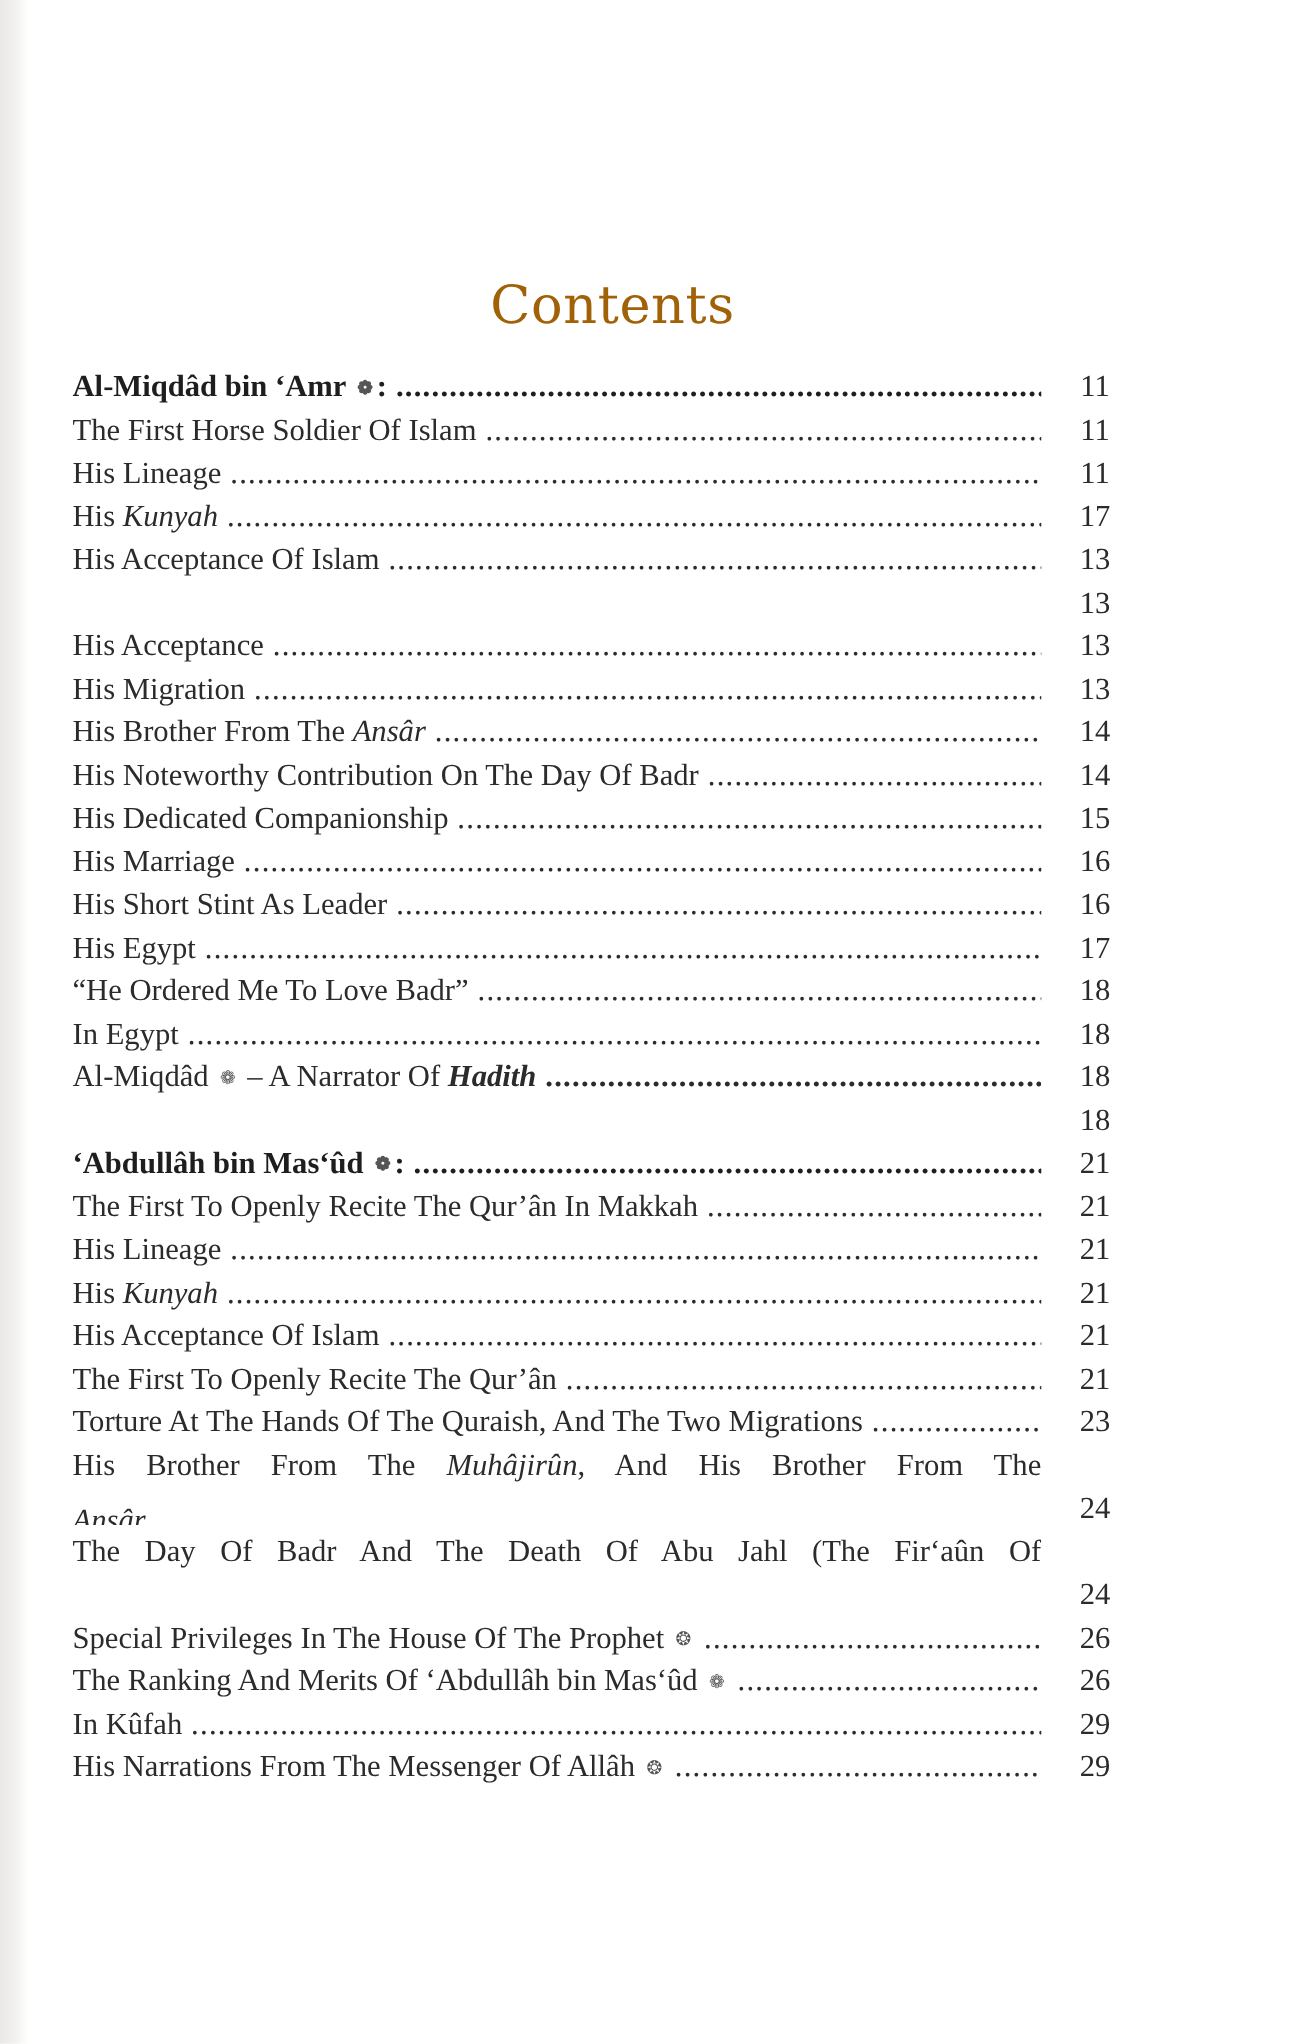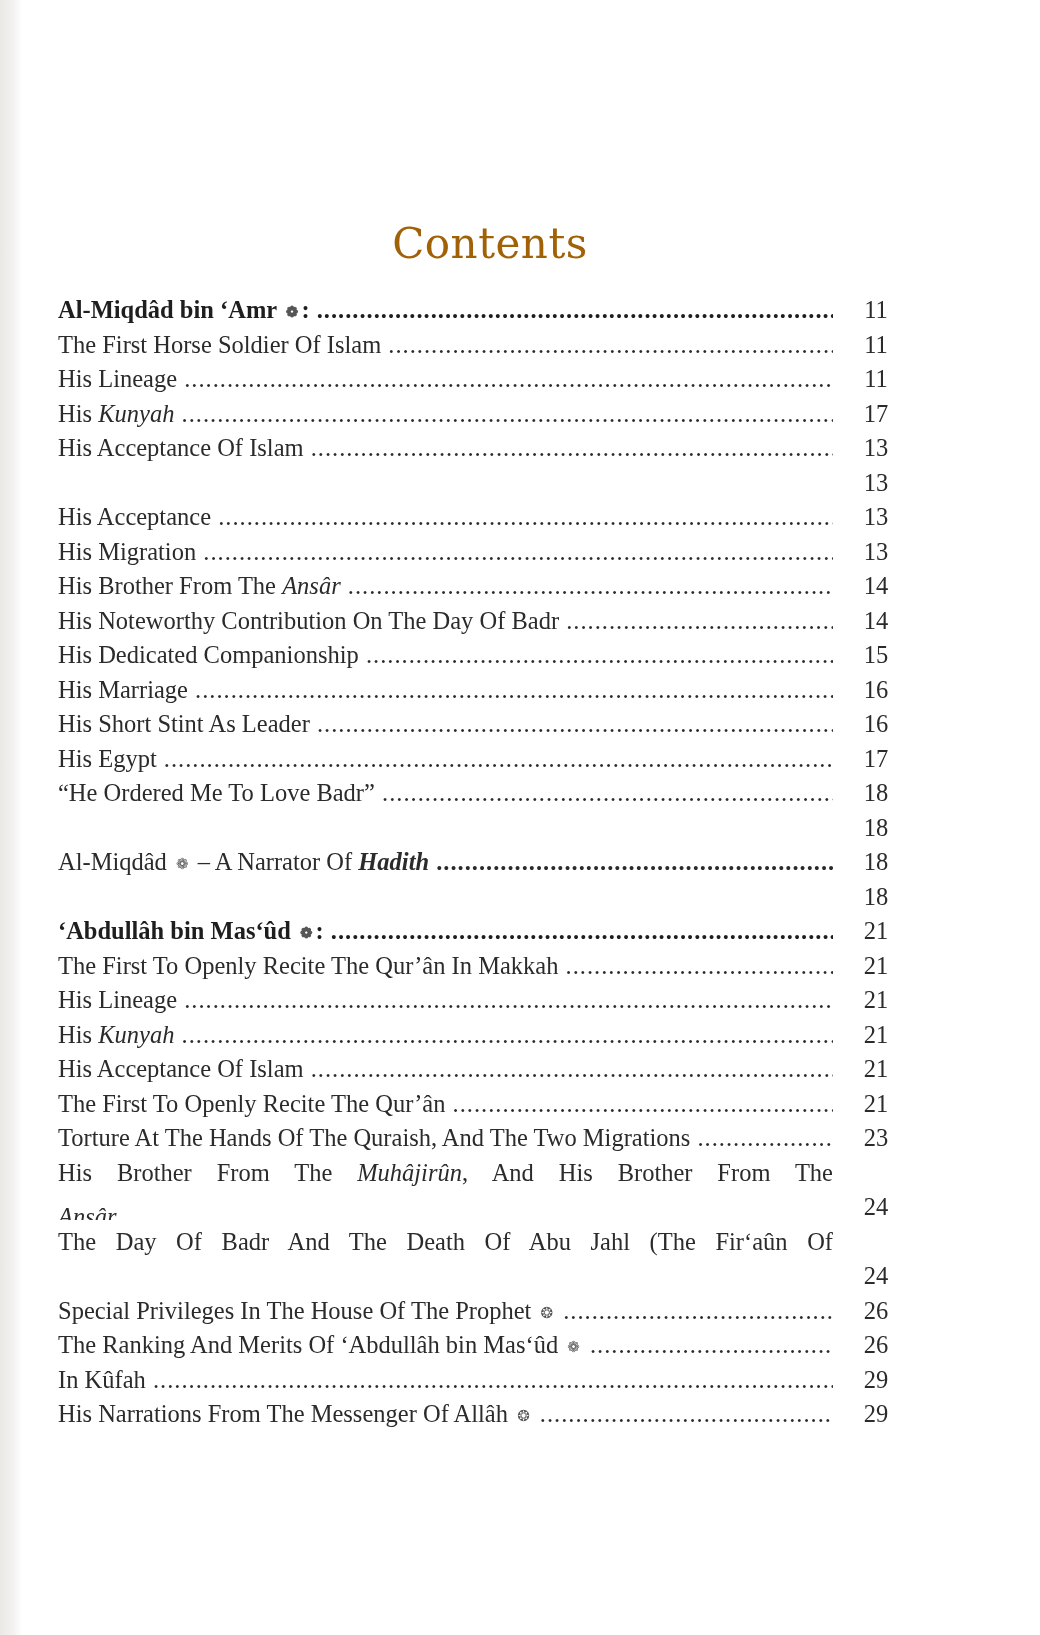--- a/index.html
+++ b/index.html
@@ -179,20 +179,21 @@
     <div class="entry"><span>His Egypt</span><span class="dots-fill"></span></div>
     <div class="page">17</div>
   </div>
 
   <div class="row">
     <div class="entry"><span>“He Ordered Me To Love Badr”</span><span class="dots-fill"></span></div>
     <div class="page">18</div>
   </div>
 
   <div class="row">
+    <div class="entry"><span>In Egypt</span><span class="dots-fill"></span></div>
     <div class="page">18</div>
   </div>
 
   <div class="row">
     <div class="entry"><span>Al-Miqdâd</span> <span class="honor">❁</span><span> – A Narrator Of </span><b><i>Hadith</i></b><span class="dots-fill" style="font-weight:bold"></span></div>
     <div class="page">18</div>
   </div>
 
   <div class="row">
     <div class="page">18</div>

